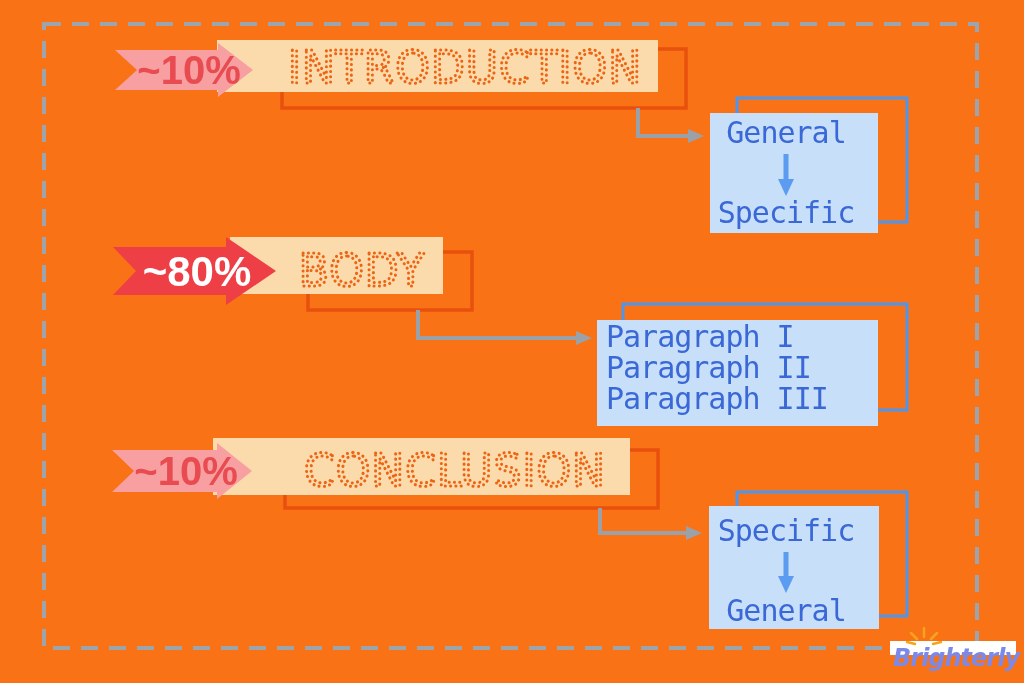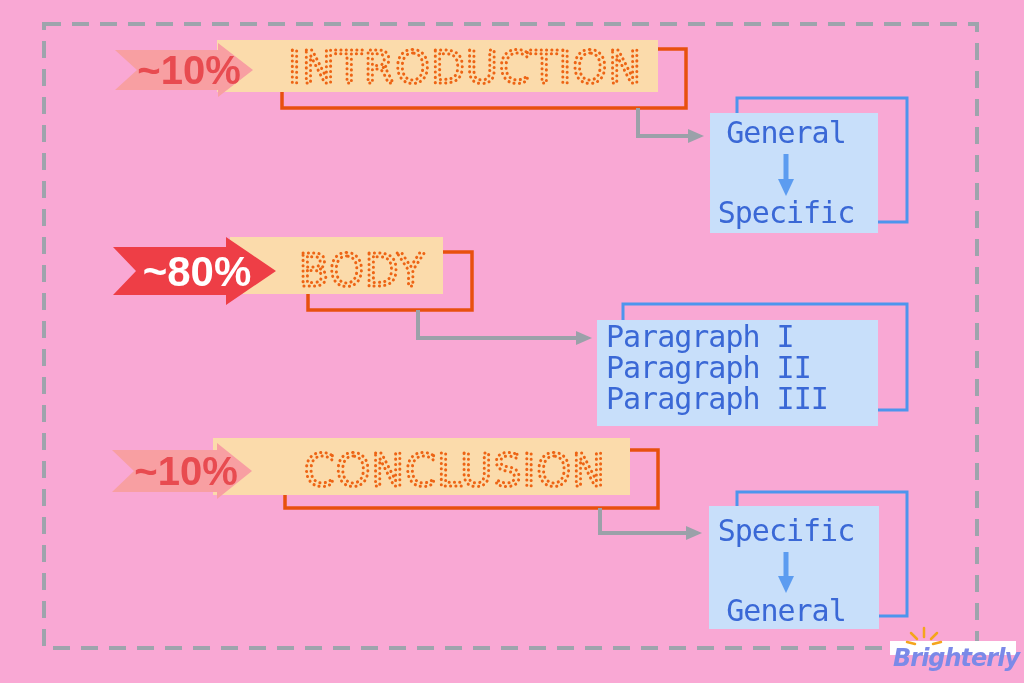--- a/index.html
+++ b/index.html
@@ -12,21 +12,21 @@
     --orange_dot:#ED6414;
     --orange_outline:#E8500E;
     --blue_fill:#C8DFFA;
     --blue_stroke:#4D95ED;
     --blue_text:#3A68D6;
     --blue_arrow:#5C9CF0;
     --logo_blue:#7B8AE8;
     --sparkle:#F4A51C;
   }
   html,body{margin:0;padding:0;background:#ffffff;}
-  .stage{width:1024px;height:683px;position:relative;background:#f9a8d4;overflow:hidden;}
+  .stage{width:1024px;height:683px;position:relative;background:#f97316;overflow:hidden;}
   svg{display:block;}
 
   .dashed-border{fill:none;stroke:var(--border_gray);stroke-width:4;stroke-dasharray:17 11;}
 
   .ribbon-pink{fill:var(--pink);}
   .ribbon-red{fill:var(--red);}
   .pct-label{font-family:"Liberation Sans",sans-serif;font-weight:bold;text-anchor:middle;}
   .pct-crimson{fill:var(--crimson);font-size:40px;}
   .pct-white{fill:#ffffff;font-size:42px;}
 

